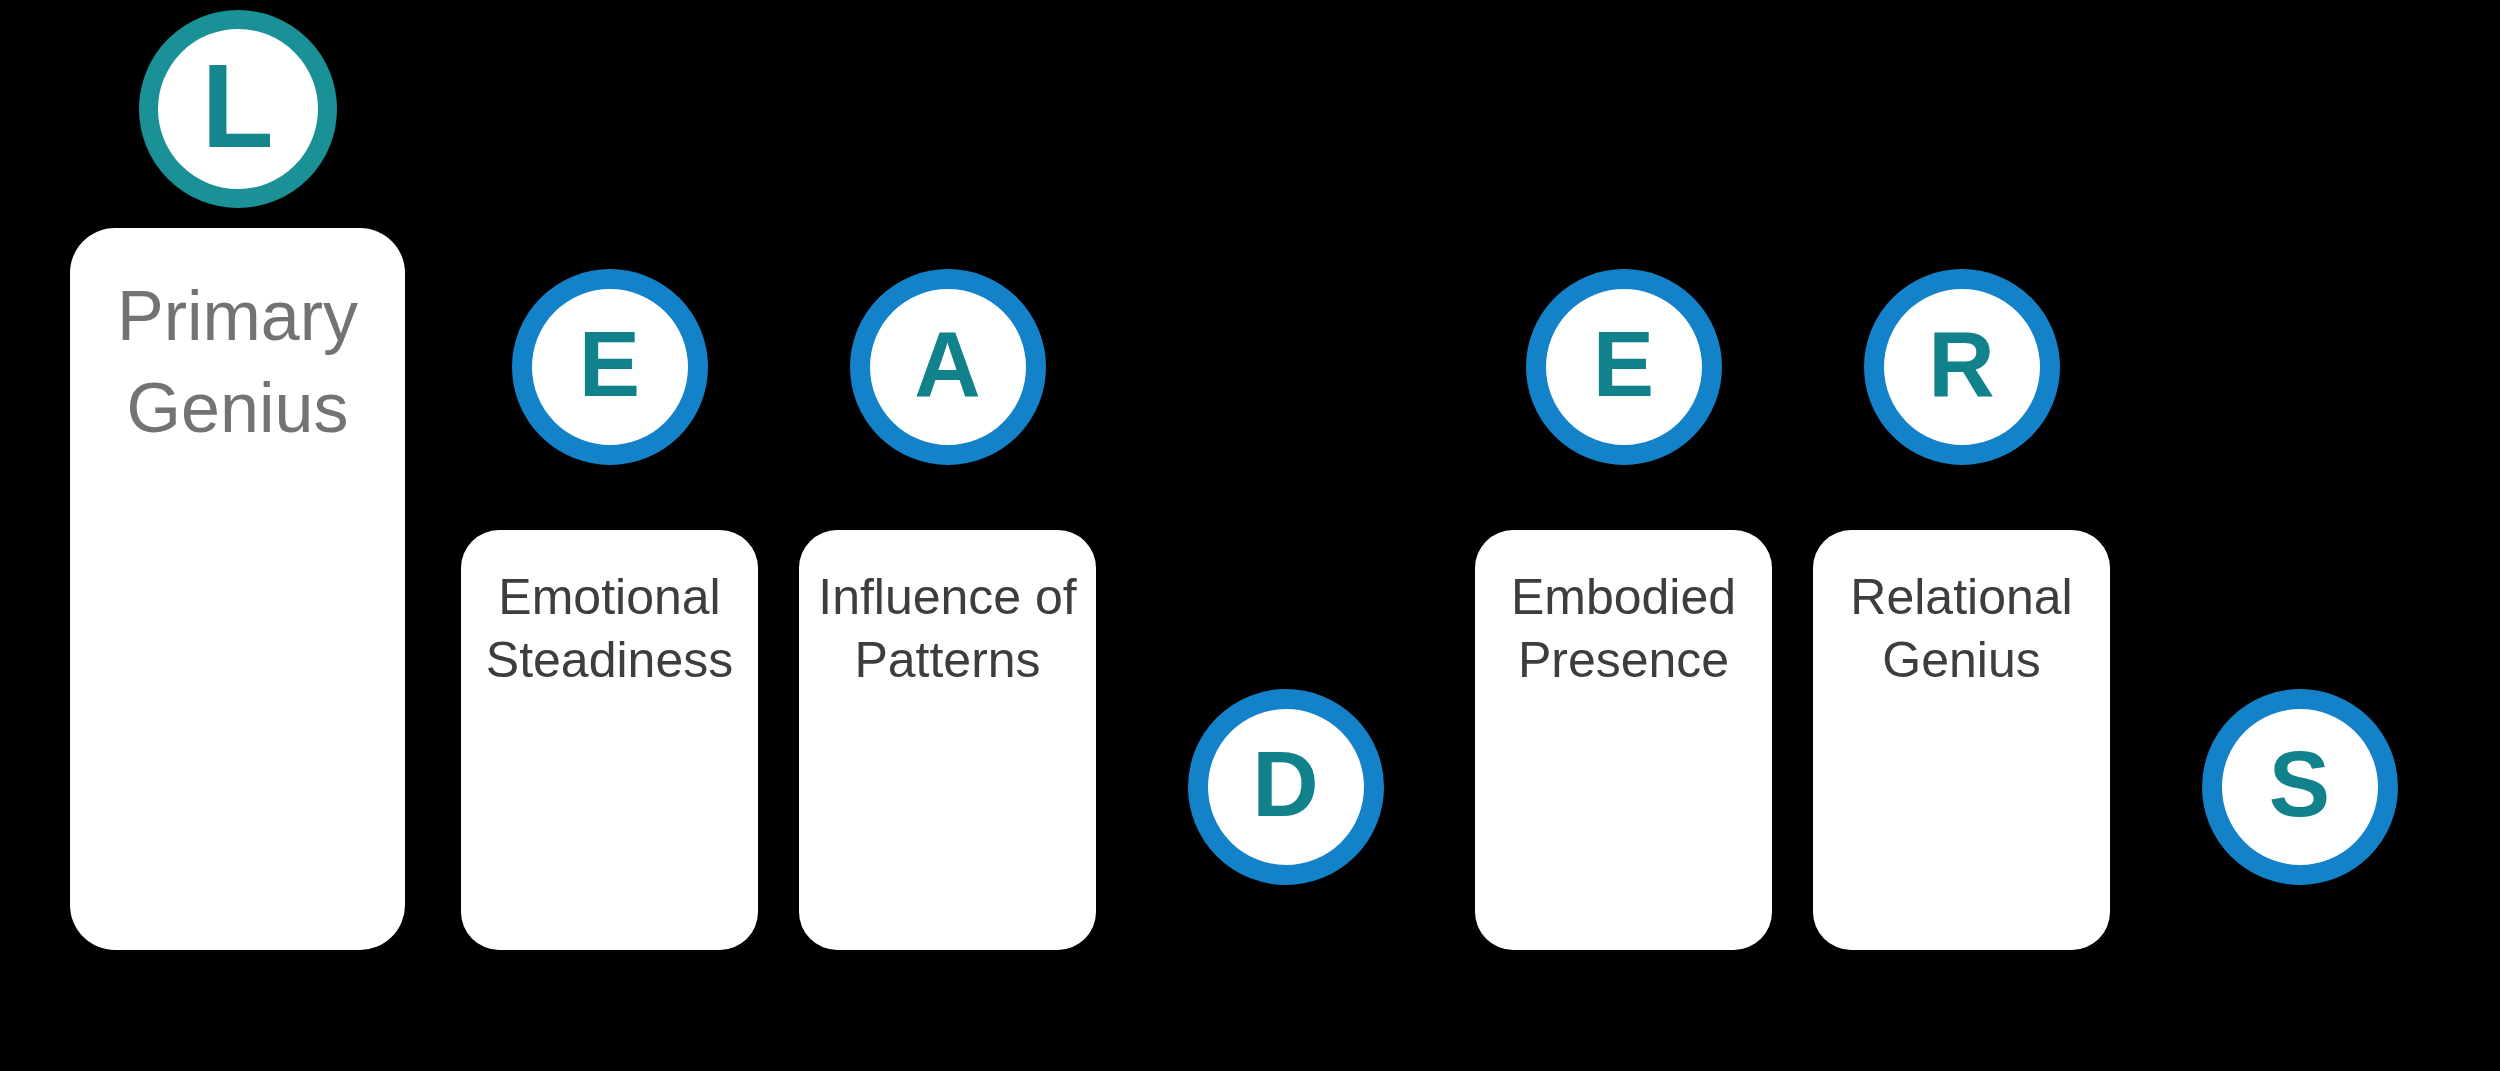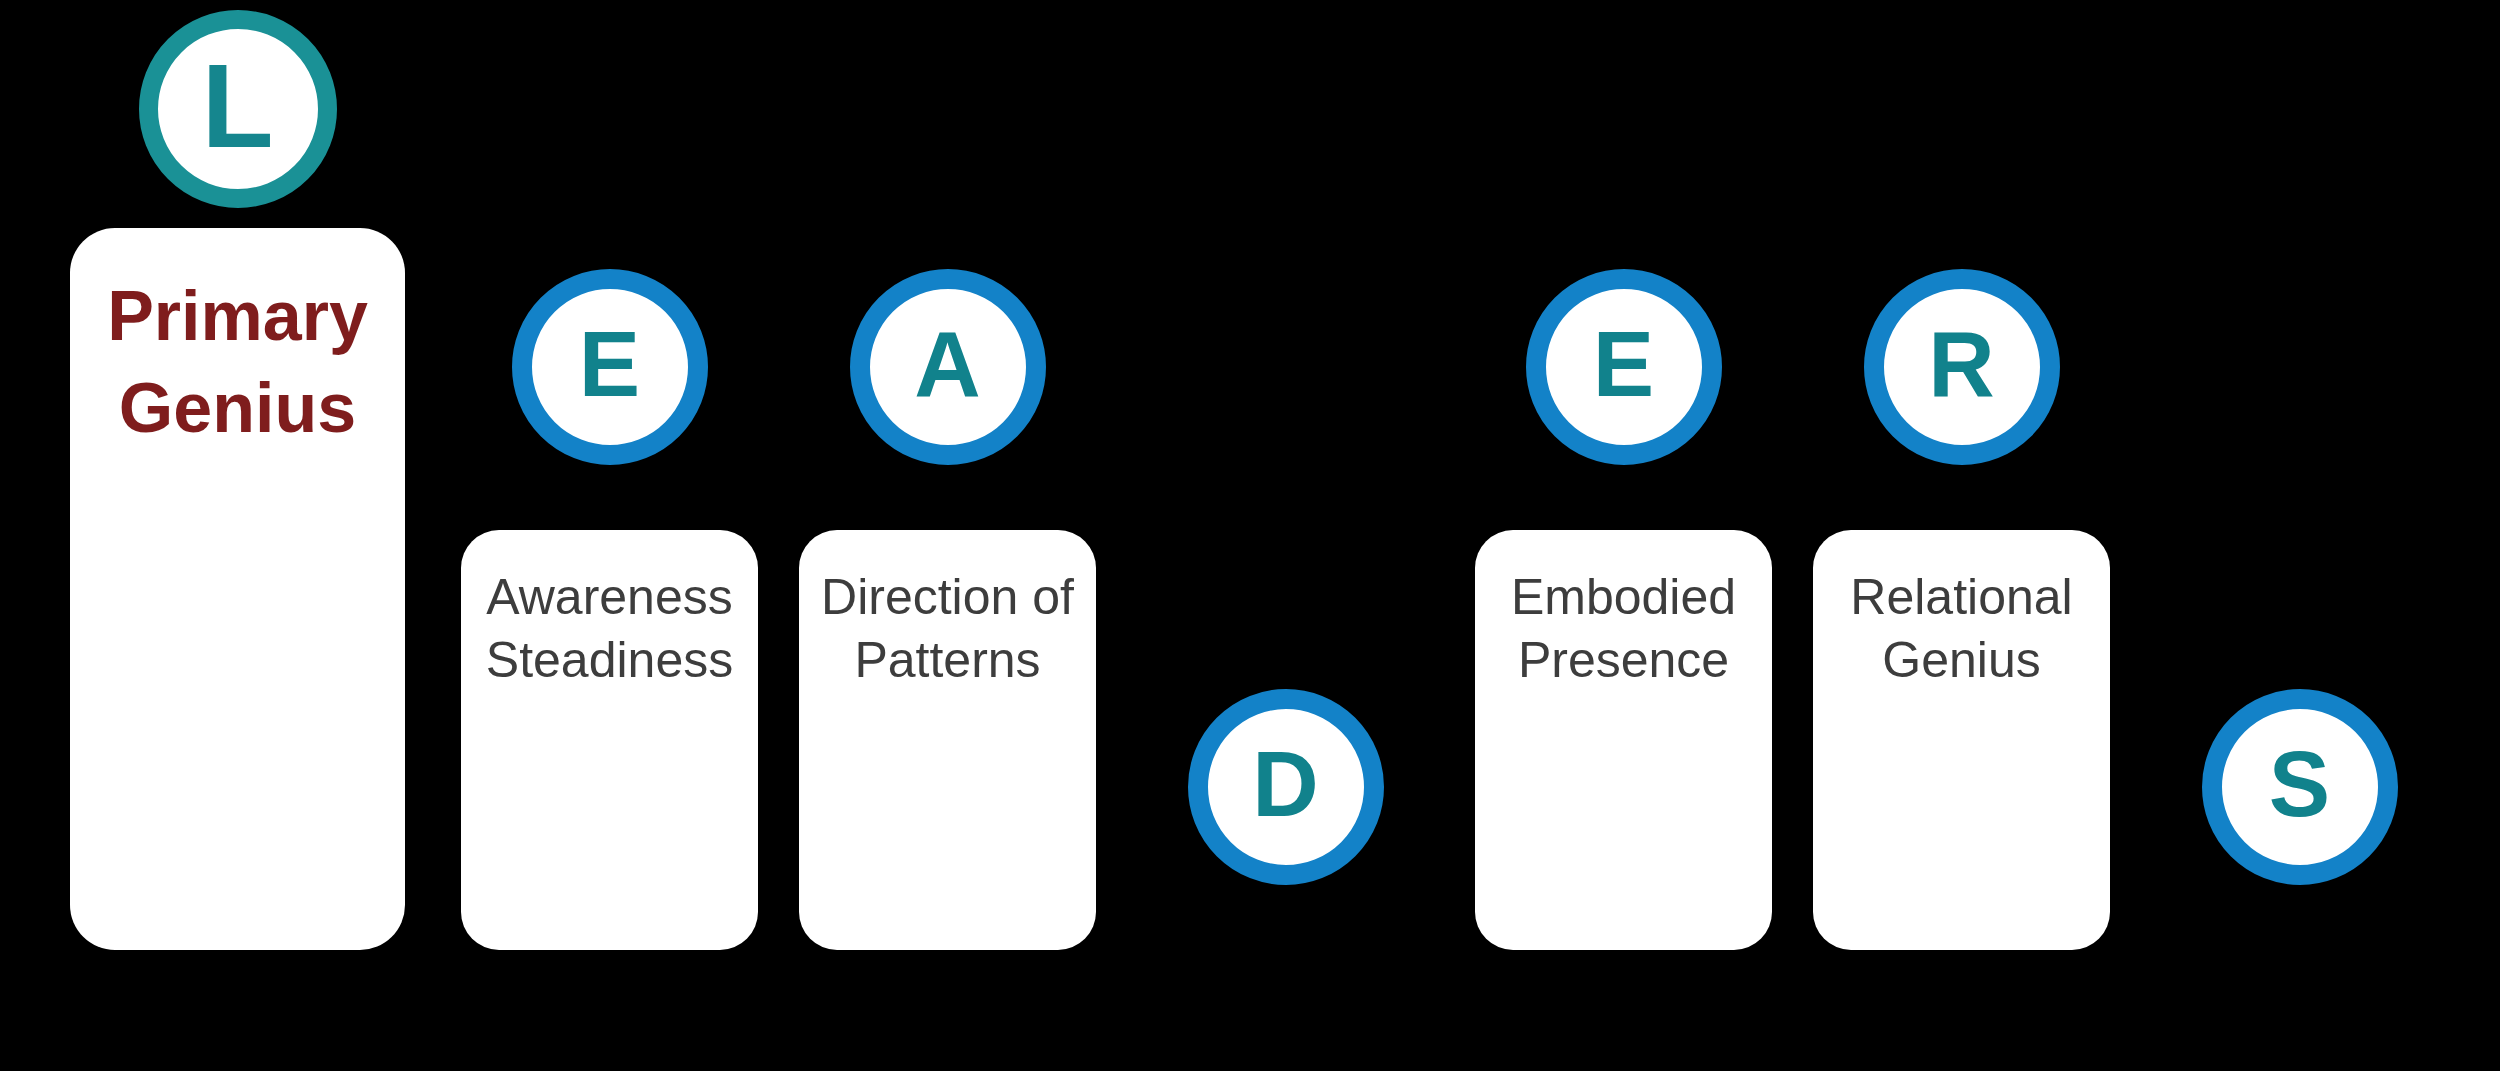--- a/index.html
+++ b/index.html
@@ -96,22 +96,22 @@
   .card-primary {
     width: 335px;
     height: 722px;
     border-radius: 45px;
     padding: 42px 20px 0 20px;
   }
 
   .primary-label {
     font-size: 70px;
     line-height: 92px;
-    font-weight: 700;
-    color: #7f1d1d;
+    font-weight: 400;
+    color: #737373;
   }
 </style>
 </head>
 <body>
 
 <div class="stage">
   <div class="row">
 
     <div class="col col-primary">
       <div class="badge badge-teal">
@@ -120,30 +120,30 @@
       <div class="card card-primary">
         <div class="primary-label">Primary Genius</div>
       </div>
     </div>
 
     <div class="col">
       <div class="badge badge-blue">
         <span class="badge-letter">E</span>
       </div>
       <div class="card">
-        <div class="card-label">Awareness Steadiness</div>
+        <div class="card-label">Emotional Steadiness</div>
       </div>
     </div>
 
     <div class="col">
       <div class="badge badge-blue">
         <span class="badge-letter">A</span>
       </div>
       <div class="card">
-        <div class="card-label">Direction of Patterns</div>
+        <div class="card-label">Influence of Patterns</div>
       </div>
     </div>
 
     <div class="col">
       <div class="badge badge-blue">
         <span class="badge-letter">D</span>
       </div>
     </div>
 
     <div class="col">

